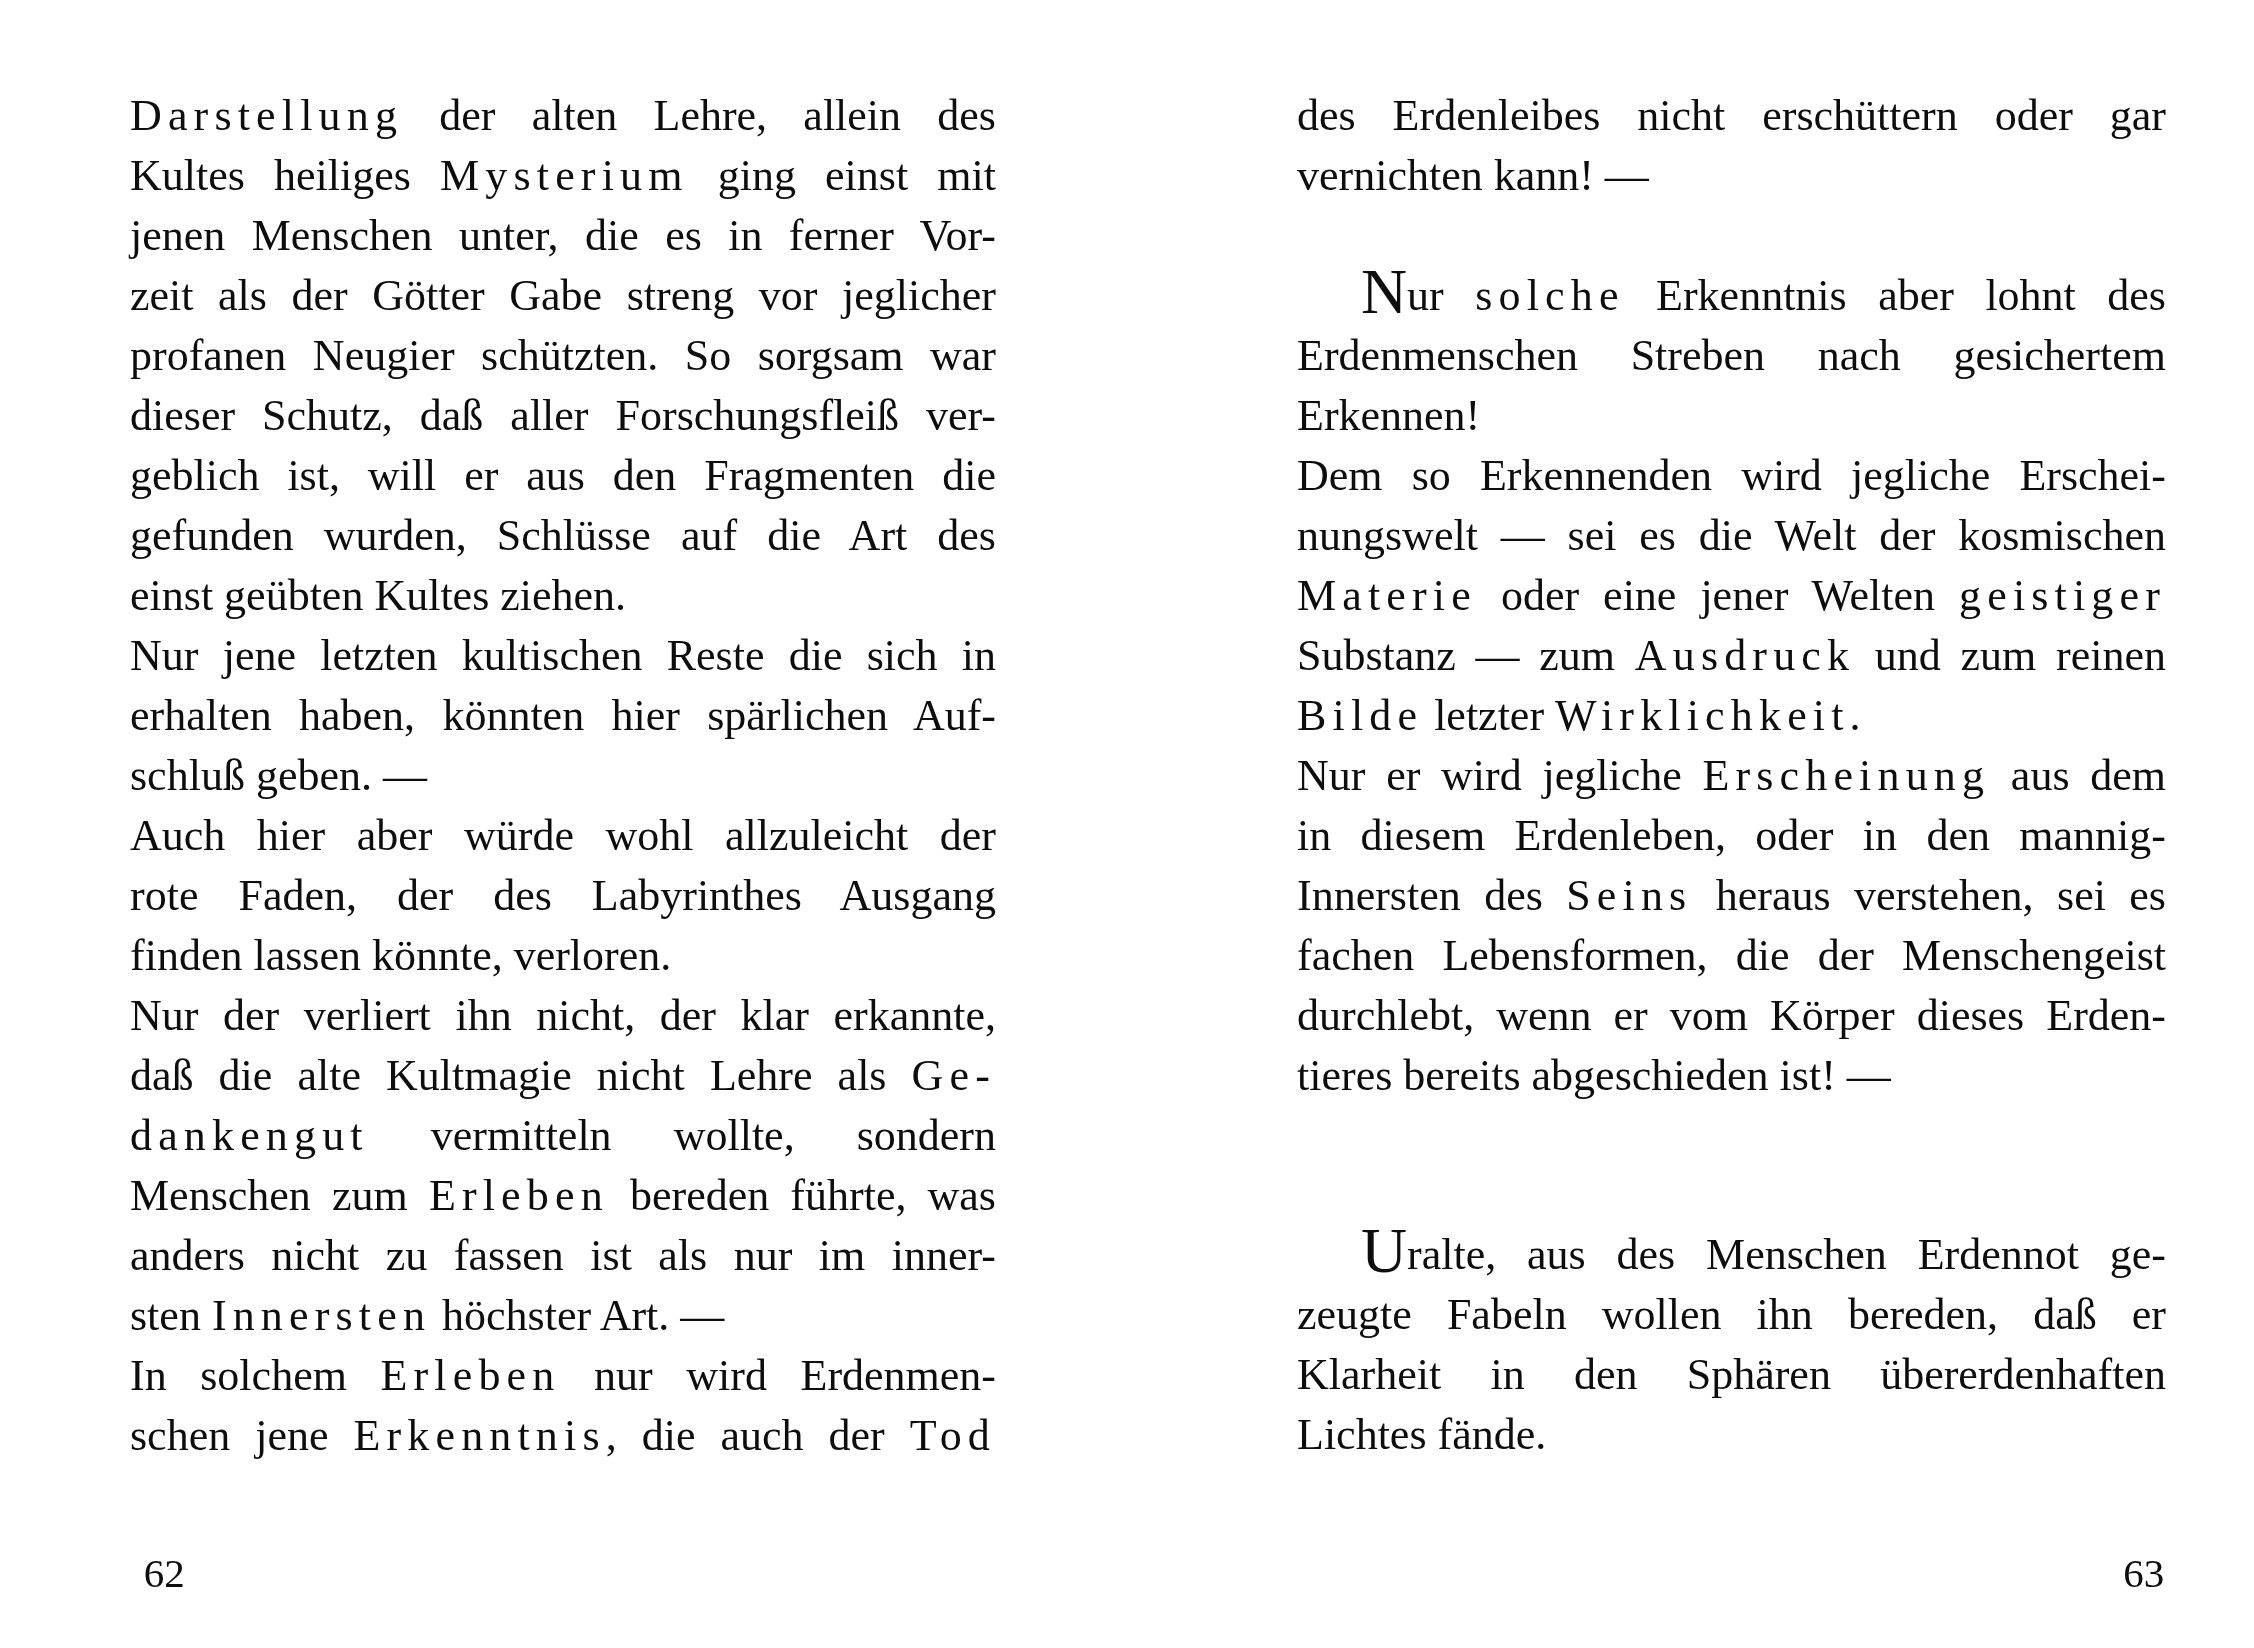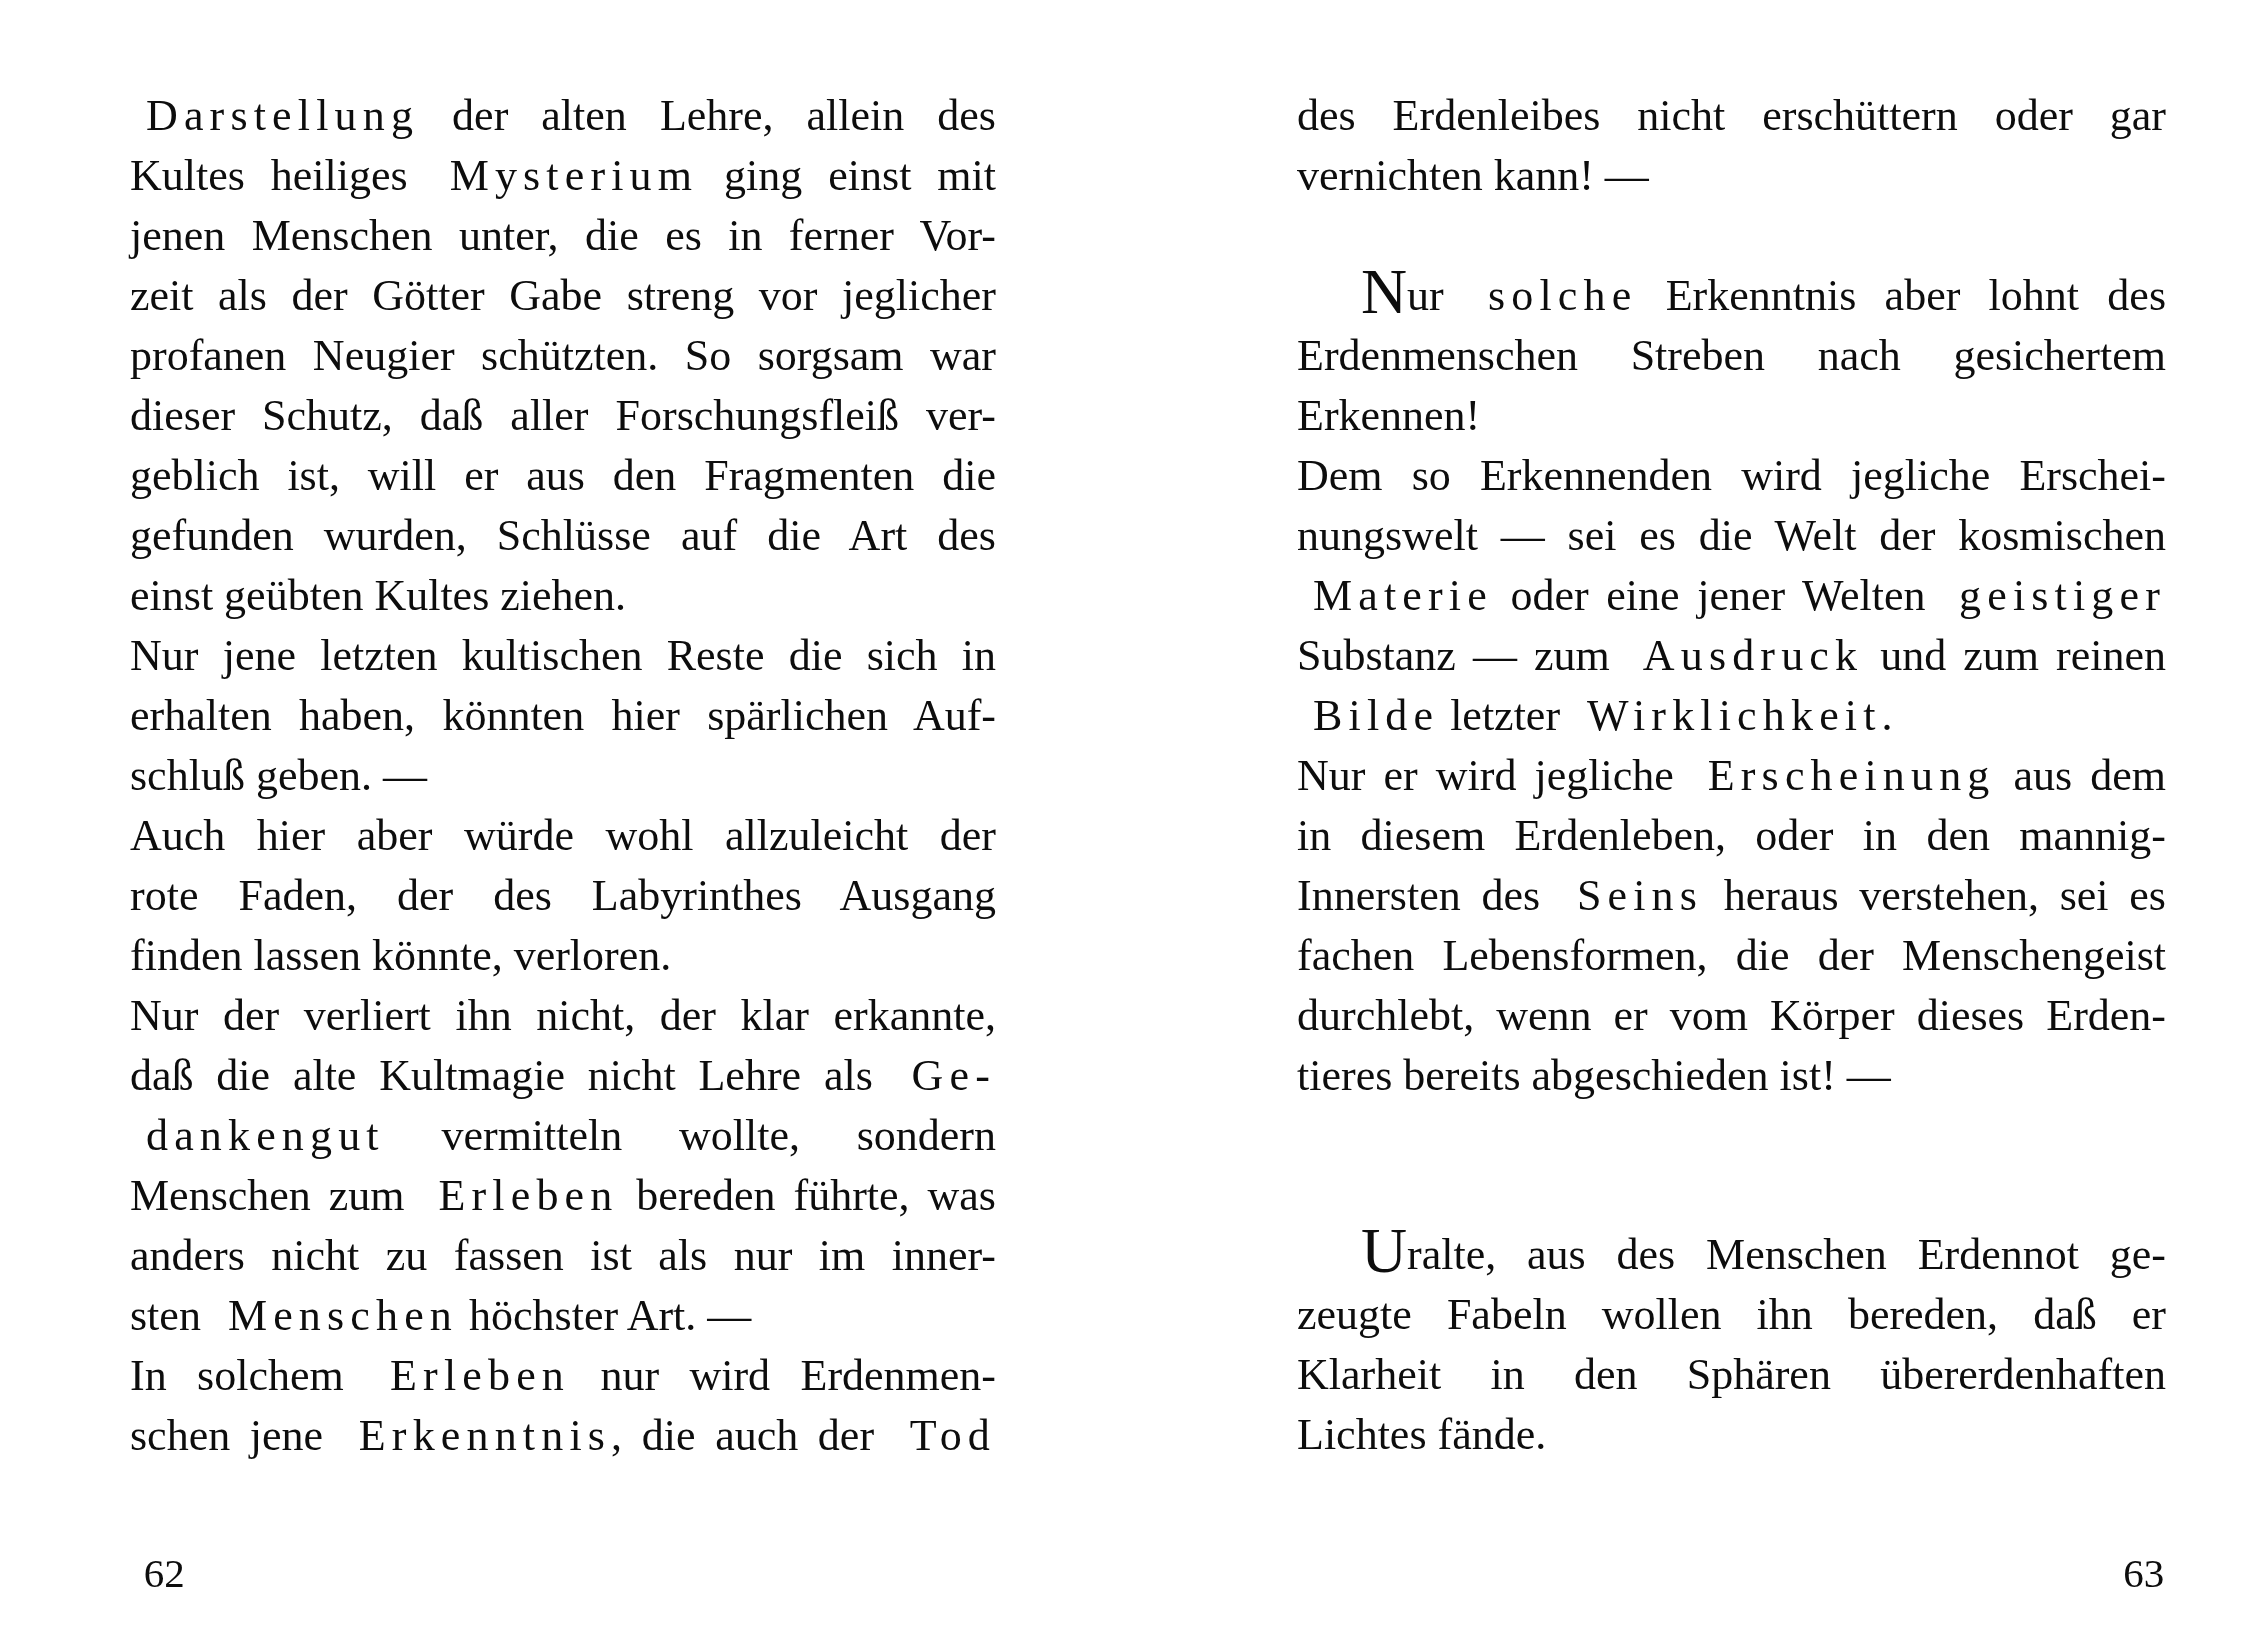--- a/index.html
+++ b/index.html
@@ -20,21 +20,21 @@
     color: #0d0d0d;
     text-align: justify;
     text-align-last: justify;
     white-space: nowrap;
   }
   .text .line.nojust {
     text-align: left;
     text-align-last: auto;
   }
   .text .line.indent { text-indent: 64px; }
-  .gesperrt { letter-spacing: 0.14em; margin-left: 16px; }
+  .gesperrt { letter-spacing: 0.14em; }
   .initial {
     font-size: 145%;
     line-height: 0;
     vertical-align: -0.05em;
   }
   .pagenum {
     position: absolute;
     top: 1467px;
     font-size: 41px;
     line-height: 1;
@@ -63,21 +63,21 @@
         <div class="line"><span>erhalten haben, könnten hier spärlichen Auf-</span></div>
         <div class="line nojust"><span>schluß geben. —</span></div>
         <div class="line"><span>Auch hier aber würde wohl allzuleicht der</span></div>
         <div class="line"><span>rote Faden, der des Labyrinthes Ausgang</span></div>
         <div class="line nojust"><span>finden lassen könnte, verloren.</span></div>
         <div class="line"><span>Nur der verliert ihn nicht, der klar erkannte,</span></div>
         <div class="line"><span>daß die alte Kultmagie nicht Lehre als </span><span class="gesperrt">Ge-</span></div>
         <div class="line"><span class="gesperrt">dankengut</span><span> vermitteln wollte, sondern</span></div>
         <div class="line"><span>Menschen zum </span><span class="gesperrt">Erleben</span><span> bereden führte, was</span></div>
         <div class="line"><span>anders nicht zu fassen ist als nur im inner-</span></div>
-        <div class="line nojust"><span>sten </span><span class="gesperrt">Menschen</span><span> höchster Art. —</span></div>
+        <div class="line nojust"><span>sten </span><span class="gesperrt">Innersten</span><span> höchster Art. —</span></div>
         <div class="line"><span>In solchem </span><span class="gesperrt">Erleben</span><span> nur wird Erdenmen-</span></div>
         <div class="line"><span>schen jene </span><span class="gesperrt">Erkenntnis</span><span>, die auch der </span><span class="gesperrt">Tod</span></div>
       </div>
     <div class="pagenum num-left">62</div>
   </section>
 
   <section class="page page-right">
     <div class="text">
         <div class="line"><span>des Erdenleibes nicht erschüttern oder gar</span></div>
         <div class="line nojust"><span>vernichten kann! —</span></div>

